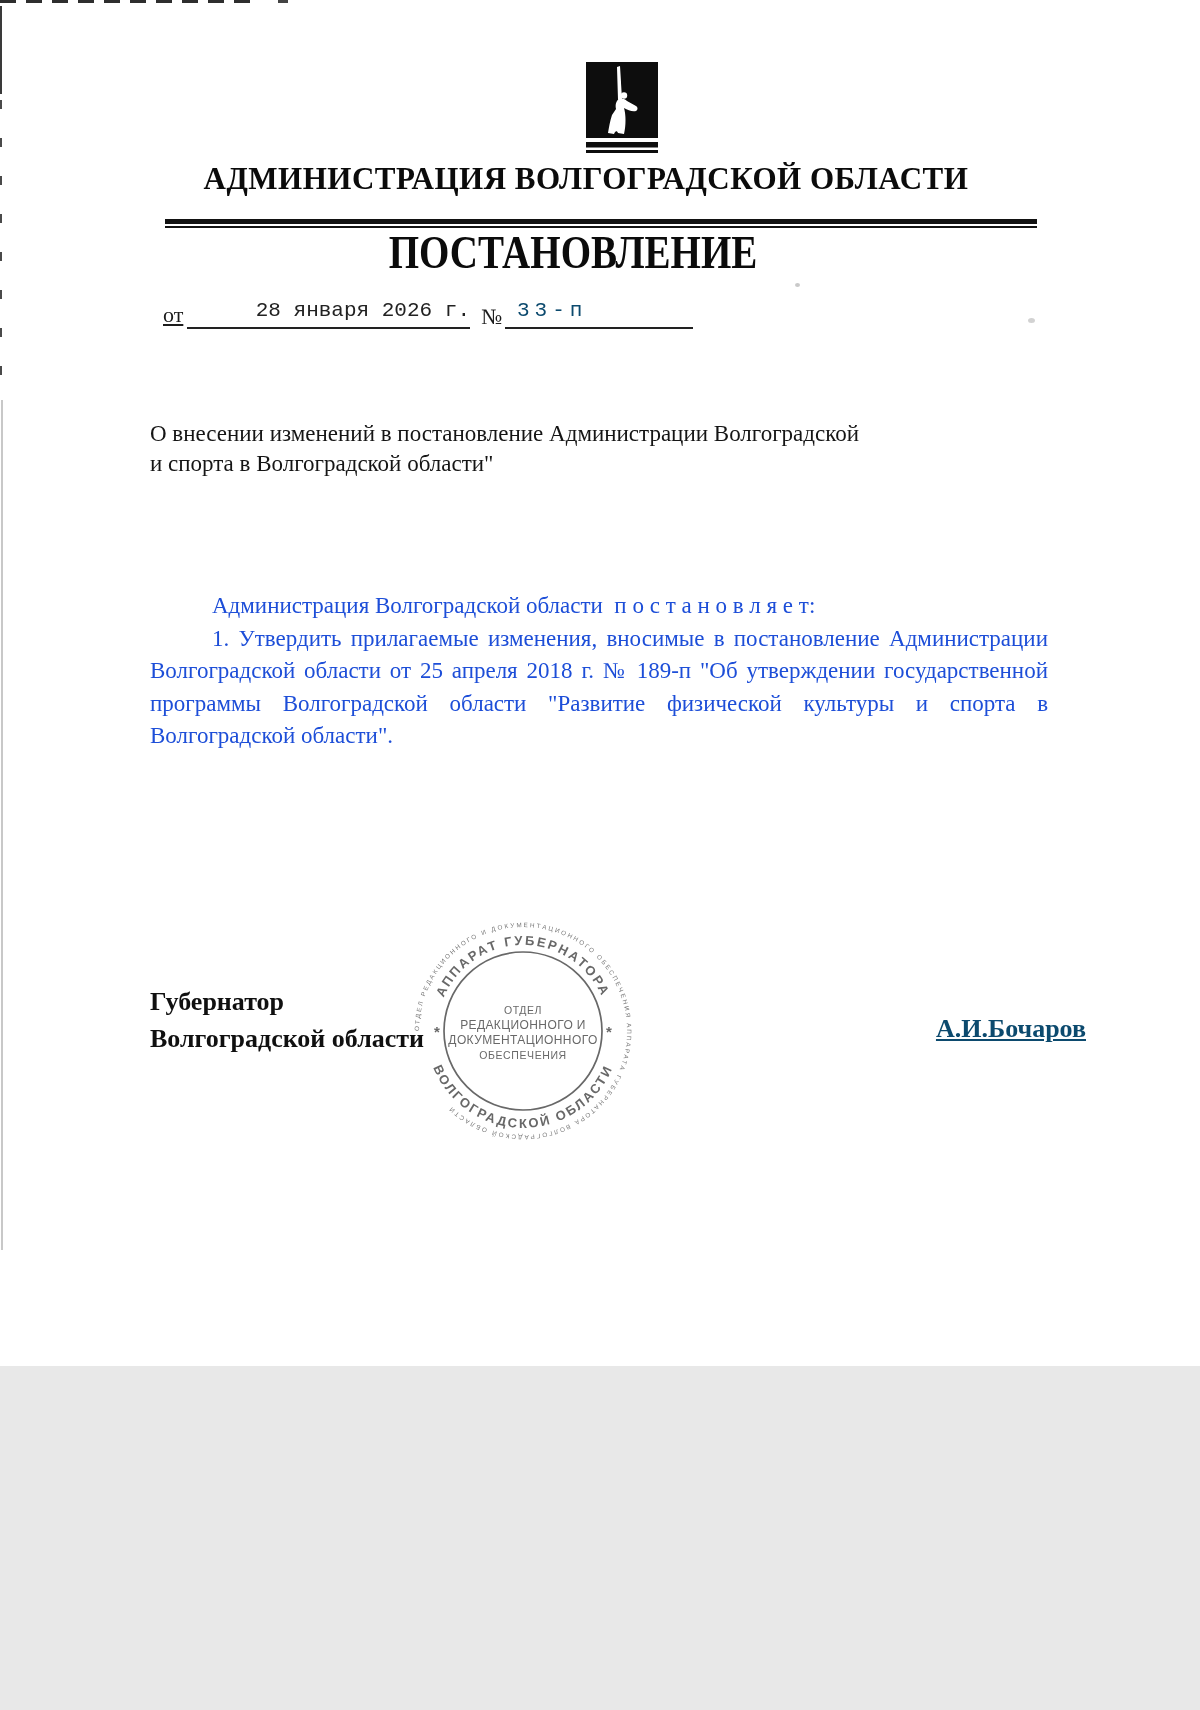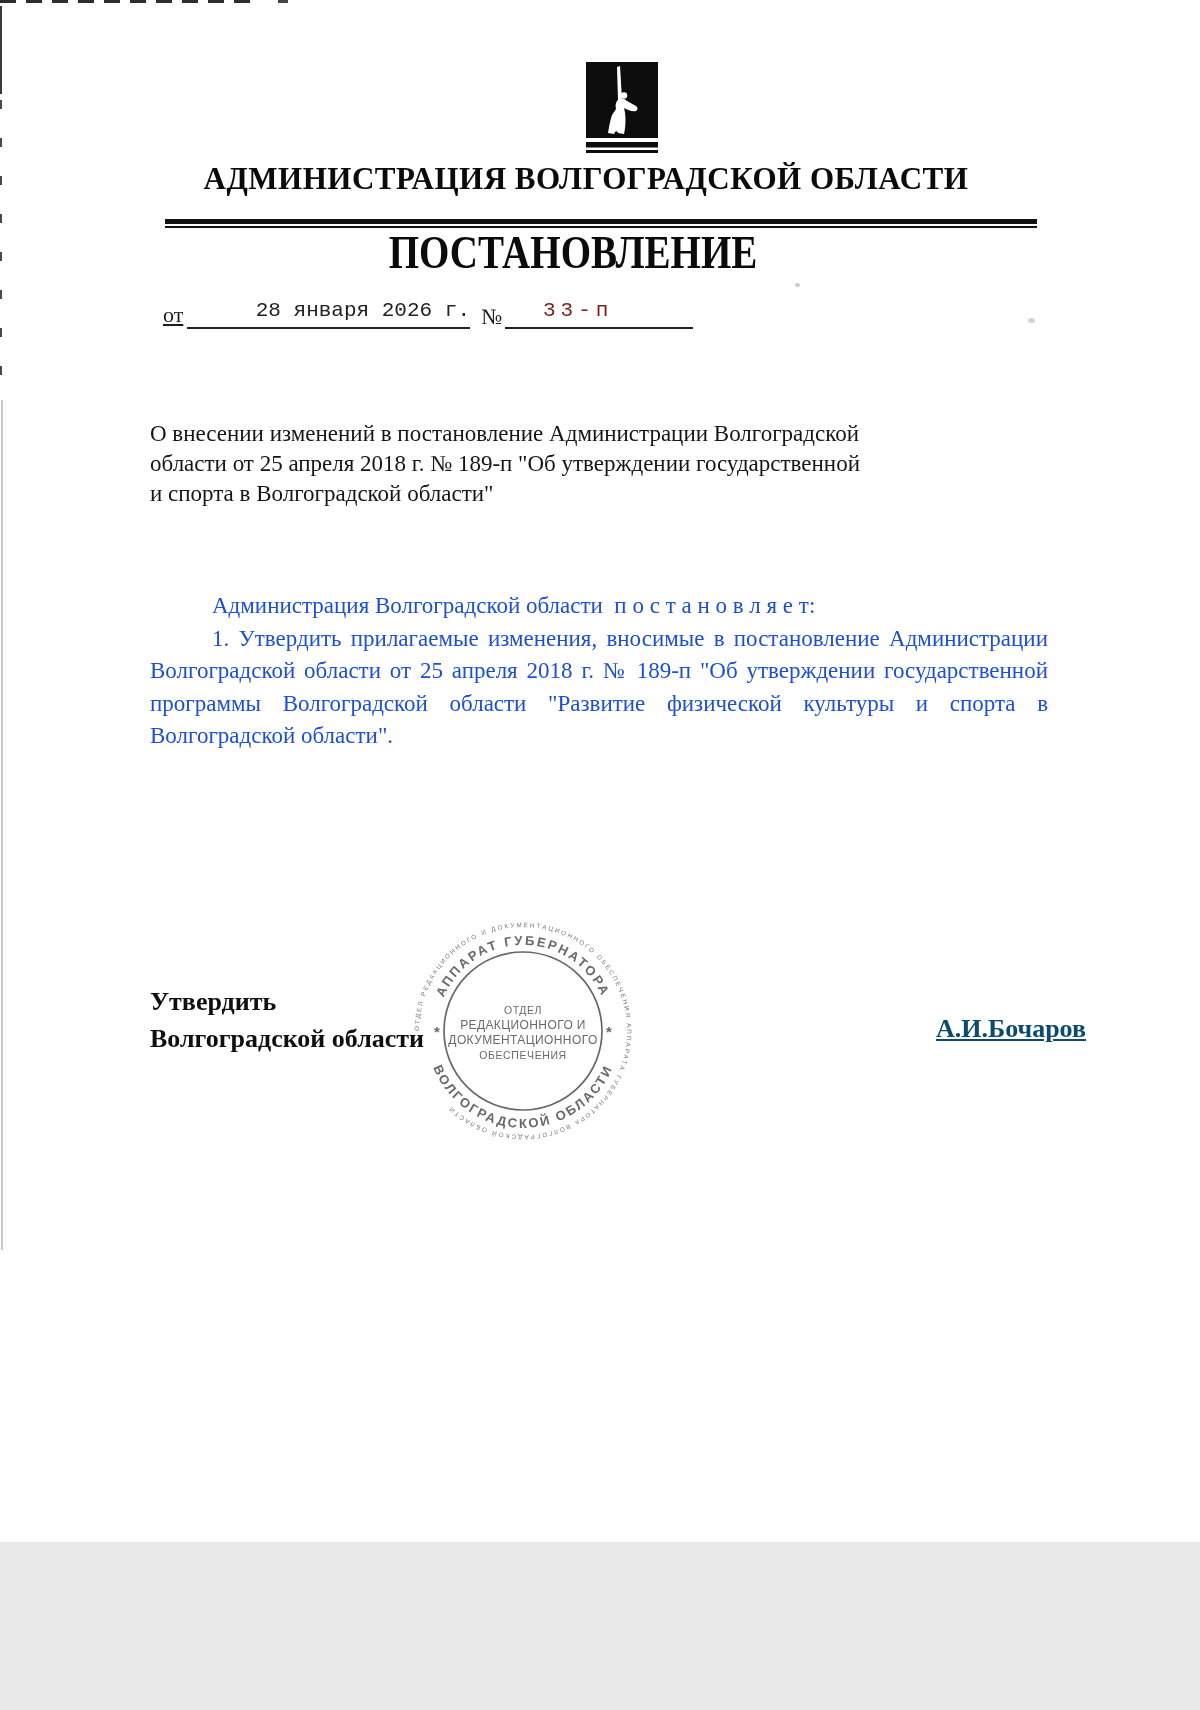--- a/index.html
+++ b/index.html
@@ -1,18 +1,18 @@
 <!DOCTYPE html>
 <html lang="ru"><head>
 <meta charset="utf-8">
 <style>
   html,body{margin:0;padding:0;background:#e8e8e8;}
   .page{
     position:relative;
-    width:1200px;height:1542px;
+    width:1200px;height:1366px;
     margin:0 auto;
     background:#ffffff;
     font-family:"Liberation Serif", serif;
     color:#1c1c1c;
     overflow:hidden;
   }
   
   .artifact{position:absolute;pointer-events:none;}
   .top-dashes{left:0;top:0;width:250px;height:3px;
     background:repeating-linear-gradient(90deg,#2e2e2e 0 16px,transparent 16px 26px);}
@@ -59,23 +59,23 @@
   .date-value{
     position:absolute;left:187px;top:299px;width:283px;
     text-align:right;
     font-family:"Liberation Mono", monospace;
     font-size:21px;color:#222;
     white-space:nowrap;
   }
   .date-underline{position:absolute;left:187px;top:327px;width:283px;height:0;border-bottom:2px solid #222;}
   .number-sign{position:absolute;left:481px;top:304px;font-size:22px;}
   .number-value{
-    position:absolute;left:543px;top:299px;
+    position:absolute;left:517px;top:299px;
     font-family:"Liberation Mono", monospace;
-    font-size:21px;letter-spacing:5px;color:#7f1d1d;
+    font-size:21px;letter-spacing:5px;color:#0c4a6e;
     white-space:nowrap;
   }
   .number-underline{position:absolute;left:505px;top:327px;width:188px;height:0;border-bottom:2px solid #222;}
 
   
   .subject{
     position:absolute;left:150px;top:419px;width:850px;
     text-align:left;
     font-size:23px;line-height:30px;
     color:#151515;
@@ -144,31 +144,30 @@
 
   <span class="date-label">от</span>
   <span class="date-value">28 января 2026 г.</span>
   <div class="date-underline"></div>
   <span class="number-sign">№</span>
   <span class="number-value">33-п</span>
   <div class="number-underline"></div>
 
   <div class="subject">
     <div>О внесении изменений в постановление Администрации Волгоградской</div>
-    <div>области от 25 апреля 2018 г. № 189-п "Об утверждении государственной</div>
     <div>и спорта в Волгоградской области"</div>
   </div>
 
   <div class="body-text">
     <p>Администрация Волгоградской области &nbsp;п о с т а н о в л я е т:</p>
     <p>1. Утвердить прилагаемые изменения, вносимые в постановление Администрации Волгоградской области от 25 апреля 2018 г. № 189-п "Об утверждении государственной программы Волгоградской области "Развитие физической культуры и спорта в Волгоградской области".</p>
   </div>
 
   <div class="sig-title">
-    <div>Утвердить</div>
+    <div>Губернатор</div>
     <div>Волгоградской области</div>
   </div>
   <div class="sig-name">А.И.Бочаров</div>
 
   <svg class="stamp" viewBox="0 0 230 230" xmlns="http://www.w3.org/2000/svg">
     <defs>
       <path id="arcTop" d="M 34.2,144.4 A 86,86 0 1 1 195.8,144.4"></path>
       <path id="arcBottom" d="M 23.8,81.8 A 97,97 0 1 0 206.2,81.8"></path>
       <path id="outerRing" d="M 11,115 A 104,104 0 1 1 219,115 A 104,104 0 1 1 11,115"></path>
     </defs>

